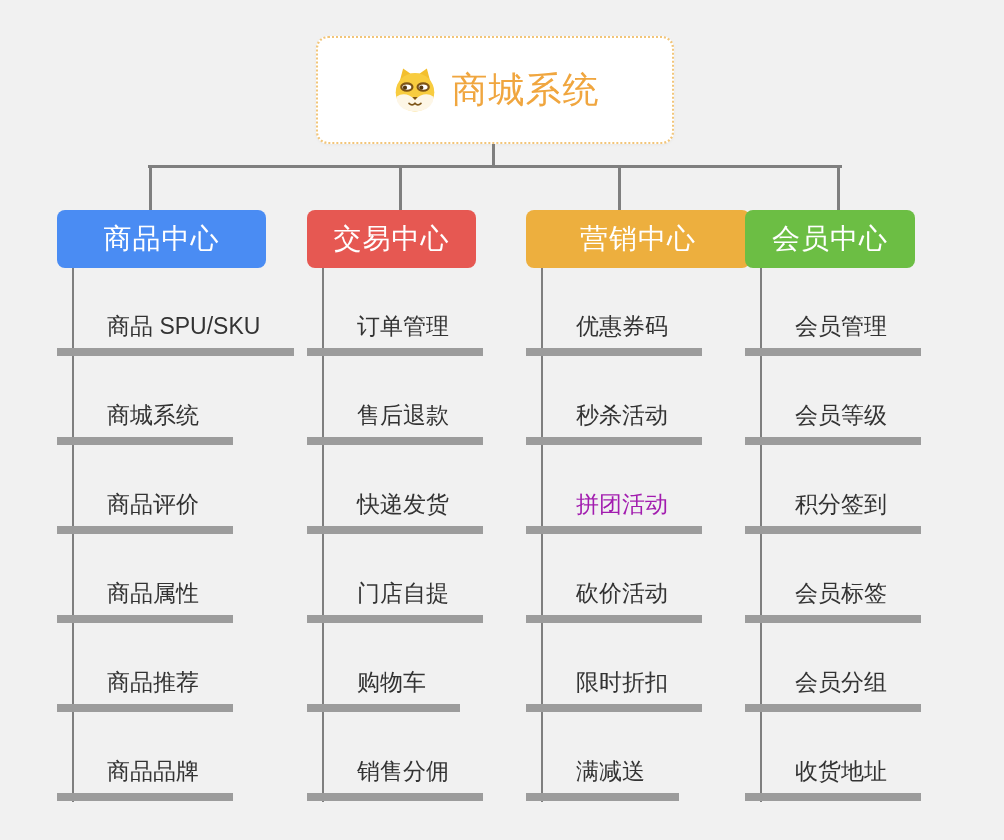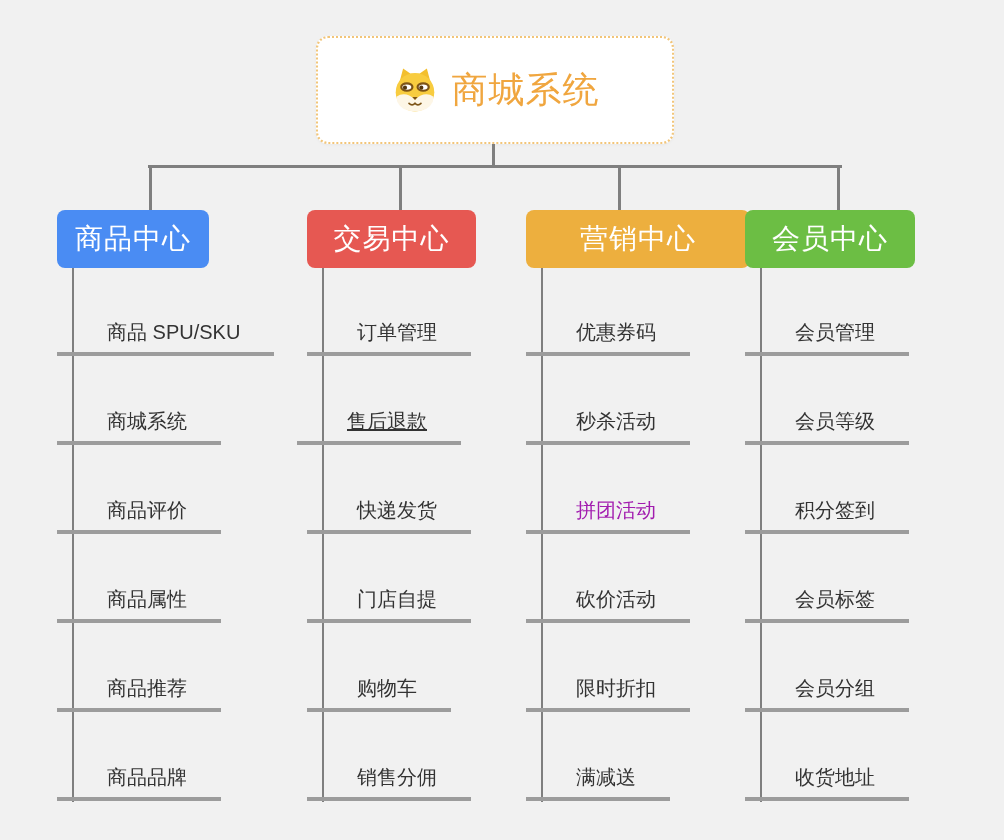--- a/index.html
+++ b/index.html
@@ -59,25 +59,25 @@
     letter-spacing: 1px;
     white-space: nowrap;
     cursor: default;
   }
   
   .child-row {
     position: absolute;
     box-sizing: border-box;
     height: 46px;
     padding: 0 34px 6px 50px;
-    border-bottom: 4px solid #ec4899;
+    border-bottom: 8px solid #ec4899;
     display: flex;
-    align-items: flex-end;
+    align-items: center;
     white-space: nowrap;
-    font-size: 20px;
+    font-size: 23px;
     color: #333333;
     cursor: default;
   }
 </style>
 </head>
 <body>
 
 <div class="canvas" style="background: rgb(241, 241, 241);">
 
   <div class="root-node" style="border-color: rgb(242, 197, 121); background: rgb(255, 255, 255);">
@@ -94,21 +94,21 @@
       <path d="M24,49 Q28,53 32,49 Q36,53 40,49" stroke="#7d5417" stroke-width="2.4" fill="none" stroke-linecap="round"></path>
     </svg>
     <span class="root-title" style="color: rgb(240, 166, 63);">商城系统</span>
   </div>
 
   <div class="conn root-stub" style="background: rgb(127, 127, 127);"></div>
   <div class="conn hbar" style="background: rgb(127, 127, 127);"></div>
 
   <div id="branches">
       <div class="conn drop" style="left: 148.5px; background: rgb(127, 127, 127);"></div>
-      <div class="branch-box" style="left: 57px; width: 152px; background: rgb(74, 140, 243);">
+      <div class="branch-box" style="left: 57px; width: 209px; background: rgb(74, 140, 243);">
         <span>商品中心</span>
       </div>
       <div class="conn child-line" style="left: 72px; background: rgb(127, 127, 127);"></div>
       <div class="child-row" style="left: 57px; top: 310px; border-bottom-color: rgb(156, 156, 156); color: rgb(51, 51, 51);">
         <span>商品 SPU/SKU</span>
       </div>
       <div class="child-row" style="left: 57px; top: 399px; border-bottom-color: rgb(156, 156, 156); color: rgb(51, 51, 51);">
         <span>商城系统</span>
       </div>
       <div class="child-row" style="left: 57px; top: 488px; border-bottom-color: rgb(156, 156, 156); color: rgb(51, 51, 51);">
@@ -124,21 +124,21 @@
         <span>商品品牌</span>
       </div>
       <div class="conn drop" style="left: 399px; background: rgb(127, 127, 127);"></div>
       <div class="branch-box" style="left: 307px; width: 169px; background: rgb(230, 88, 82);">
         <span>交易中心</span>
       </div>
       <div class="conn child-line" style="left: 322px; background: rgb(127, 127, 127);"></div>
       <div class="child-row" style="left: 307px; top: 310px; border-bottom-color: rgb(156, 156, 156); color: rgb(51, 51, 51);">
         <span>订单管理</span>
       </div>
-      <div class="child-row" style="left: 297px; top: 399px; border-bottom-color: rgb(156, 156, 156); color: rgb(51, 51, 51); text-decoration: underline;">
+      <div class="child-row" style="left: 307px; top: 399px; border-bottom-color: rgb(156, 156, 156); color: rgb(51, 51, 51);">
         <span>售后退款</span>
       </div>
       <div class="child-row" style="left: 307px; top: 488px; border-bottom-color: rgb(156, 156, 156); color: rgb(51, 51, 51);">
         <span>快递发货</span>
       </div>
       <div class="child-row" style="left: 307px; top: 577px; border-bottom-color: rgb(156, 156, 156); color: rgb(51, 51, 51);">
         <span>门店自提</span>
       </div>
       <div class="child-row" style="left: 307px; top: 666px; border-bottom-color: rgb(156, 156, 156); color: rgb(51, 51, 51);">
         <span>购物车</span>

